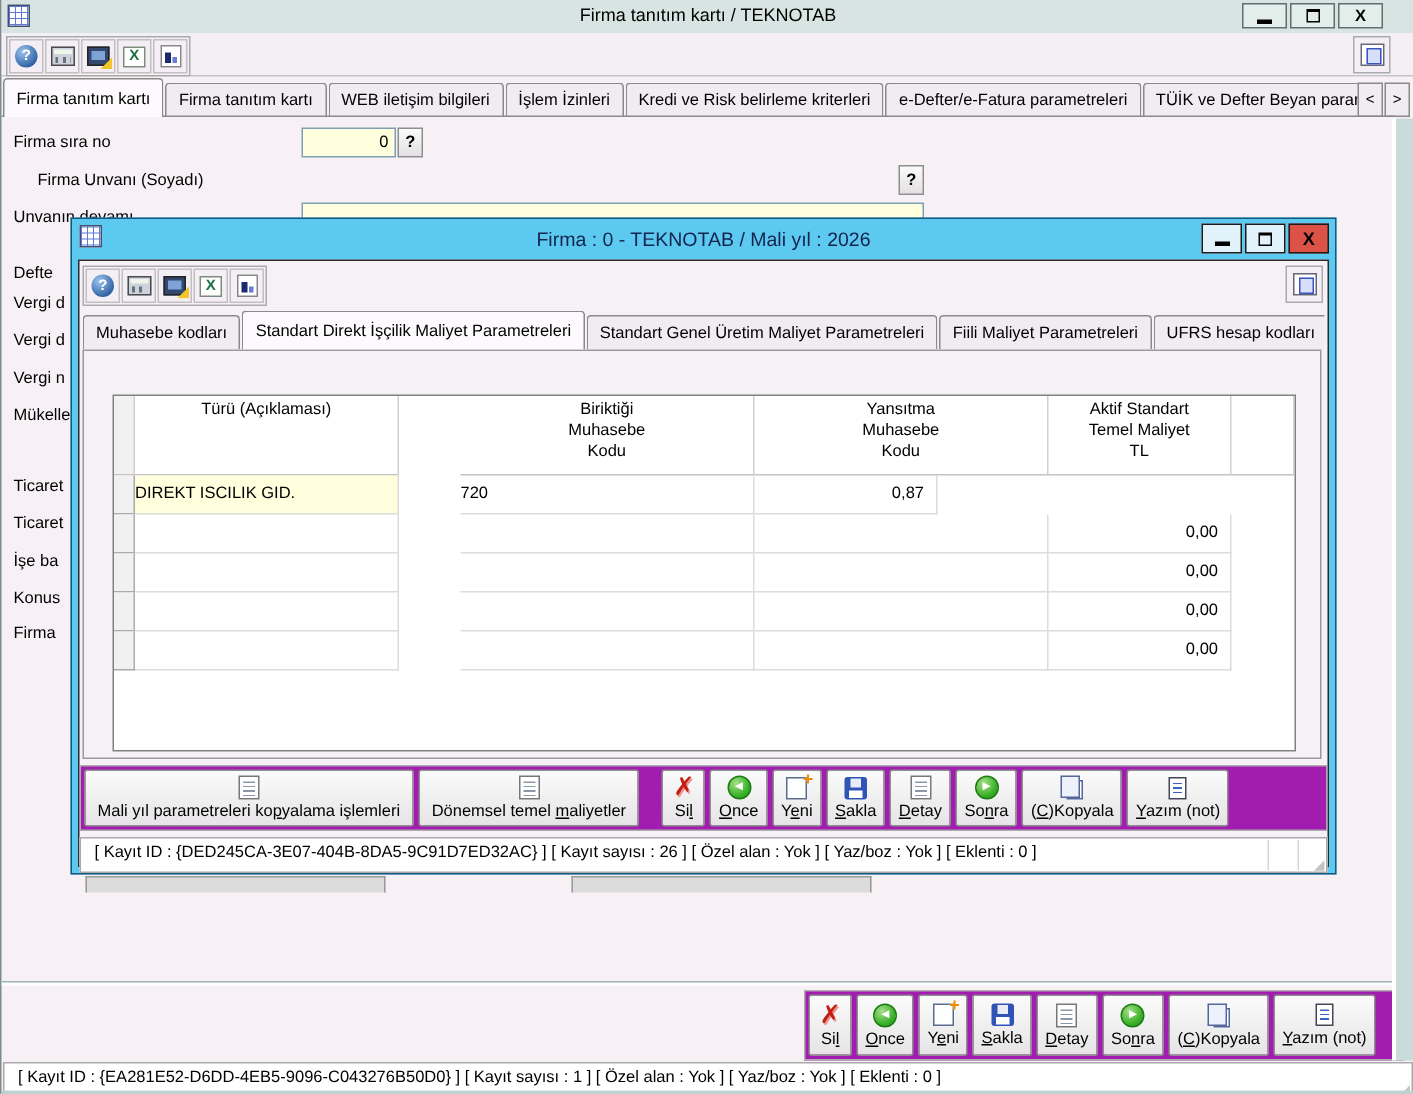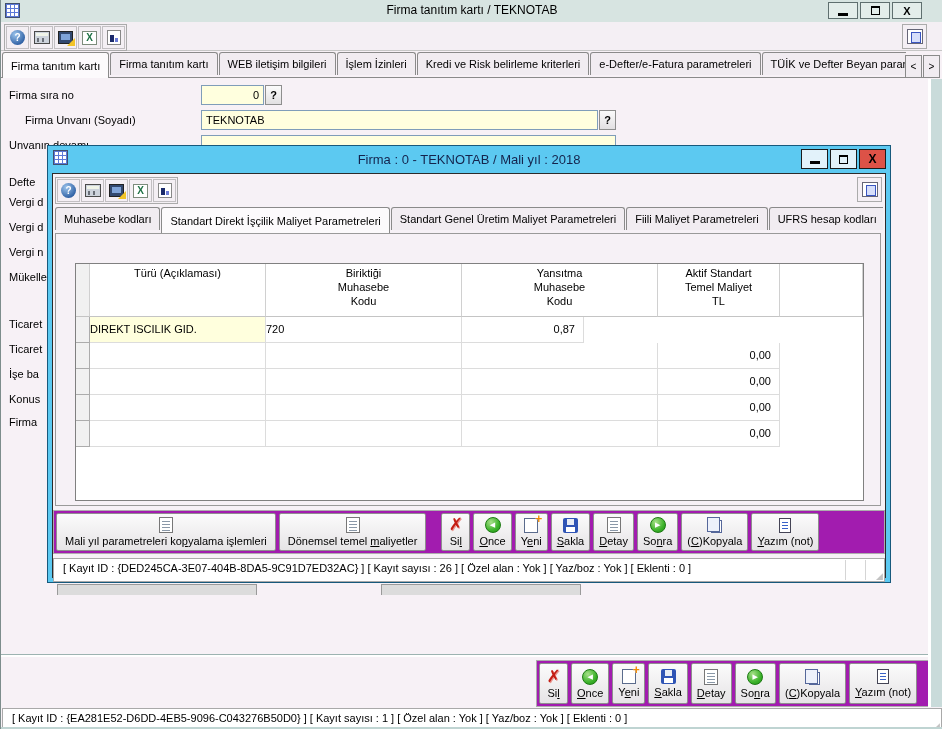--- a/index.html
+++ b/index.html
@@ -86,21 +86,21 @@
   .ico-detail{ width:14px; height:16px; background:#fff; border:1px solid #777; }
   .ico-detail::before{ content:""; position:absolute; left:2px; right:2px; top:3px; height:10px;
     background:repeating-linear-gradient(to bottom,#8A98A8 0 1px,transparent 1px 3px); }
   .ico-copy{ width:11px; height:13px; background:#fff; border:1px solid #55679A; margin-left:4px; margin-top:3px; }
   .ico-copy::before{ content:""; position:absolute; left:-5px; top:-4px; width:11px; height:13px; background:#EDF1FB; border:1px solid #55679A; }
   .ico-note{ width:12px; height:15px; background:#fff; border:1px solid #445; }
   .ico-note::before{ content:""; position:absolute; left:2px; right:2px; top:3px; bottom:3px;
     background:repeating-linear-gradient(to bottom,#3A62C8 0 1px,transparent 1px 3px); }
 
   
-  .tabs{ display:flex; overflow:hidden; }
+  .tabs{ display:flex; align-items:flex-end; overflow:hidden; }
   .tab{ height:23px; padding:0 8px; border:1px solid #8A8A8A; border-bottom:none; border-radius:3px 3px 0 0;
     background:#F1ECF1; display:flex; align-items:center; white-space:nowrap; margin-right:1px; flex:0 0 auto; }
   .tab.active{ height:26px; background:#FCFAFC; position:relative; z-index:3; }
   .m-tabs{ position:absolute; left:1px; top:52px; width:904px; height:26px; }
   .tabscroll{ position:absolute; top:55px; width:17px; height:23px; border:1px solid #8A8A8A; background:#F1ECF1;
     display:flex; align-items:center; justify-content:center; font-size:10px; }
   .m-page-line{ position:absolute; left:0; top:77px; width:929px; height:1px; background:#8A8A8A; }
 
   
   .flabel{ position:absolute; left:8px; white-space:nowrap; }
@@ -139,21 +139,21 @@
   .d-actions .first-small{ margin-left:12px; }
   .d-status{ left:0; right:0; top:384px; }
   .m-status{ left:1px; top:708px; width:940px; }
 
   
   .grid{ position:absolute; left:19px; top:29px; width:789px; height:238px; background:#fff; border:1px solid #808080; overflow:hidden; }
   .grow{ display:flex; }
   .gc{ border-right:1px solid #DCDCDC; border-bottom:1px solid #DCDCDC; overflow:hidden; white-space:nowrap; }
   .c-sel{ width:14px; flex:0 0 14px; background:#F1F1F1; border-right:1px solid #ACACAC; border-bottom:1px solid #ACACAC; }
   .c-turu{ width:176px; flex:0 0 176px; }
-  .c-bir{ width:196px; flex:0 0 196px; }
+  .c-bir{ width:196px; flex:0 0 196px;margin-left:41px; }
   .c-yan{ width:196px; flex:0 0 196px; }
   .c-akt{ width:122px; flex:0 0 122px; }
   .c-fill{ flex:1 1 auto; border:none; }
   .ghead{ height:53px; }
   .ghead .gc{ text-align:center; white-space:pre-line; line-height:14px; padding-top:2px; border-right:1px solid #D0D0D0; border-bottom:1px solid #C4C4C4; }
   .grow.data{ height:26px; }
   .grow.data .gc{ line-height:25px; padding:0 0; }
   .num{ text-align:right; padding-right:8px !important; }
   .cell-focus{ background:#FFFFDD; }
 </style>
@@ -231,21 +231,20 @@
   <div class="tabscroll" style="right:2px;">
       <span>&gt;</span>
     </div>
   <div class="m-page-line"></div>
 
   <div class="flabel" style="top:89px;">Firma sıra no</div>
   <div class="inp" style="left:200px; top:85px; width:63px; text-align:right;">0</div>
   <div class="qbtn" style="left:264px; top:85px;">?</div>
 
   <div class="flabel" style="top:114px;margin-left:16px;">Firma Unvanı (Soyadı)</div>
-  <div class="inp" style="left:200px; top:110px; width:397px;">TEKNOTAB</div>
   <div class="qbtn" style="left:598px; top:110px;">?</div>
 
   <div class="flabel" style="top:139px;">Unvanın devamı</div>
   <div class="inp" style="left:200px; top:135px; width:415px;"></div>
 
   <div class="leftlabels">
     <span style="top:176px;">Defte</span>
     <span style="top:196px;">Vergi d</span>
     <span style="top:221px;">Vergi d</span>
     <span style="top:246px;">Vergi n</span>
@@ -299,21 +298,21 @@
 
   <div class="statusbar m-status">
     <span>[ Kayıt ID : {EA281E52-D6DD-4EB5-9096-C043276B50D0} ] [ Kayıt sayısı : 1 ] [ Özel alan : Yok ] [ Yaz/boz : Yok ] [ Eklenti : 0 ]</span>
     <span class="grip">◢</span>
   </div>
   <div class="bottom-frame"></div>
 
   <div class="dialog">
     <div class="d-titlebar">
       <span class="win-ico" style="left:1px; top:2px;"></span>
-      <div class="d-title">Firma : 0 -  TEKNOTAB / Mali yıl : 2018</div>
+      <div class="d-title">Firma : 0 -  TEKNOTAB / Mali yıl : 2026</div>
       <div class="d-controls">
         <div class="wbtn">
             <span class="glyph-min"></span>
           </div>
         <div class="wbtn">
             <span class="glyph-max"></span>
           </div>
         <div class="wbtn close">
             <span>X</span>
           </div>

